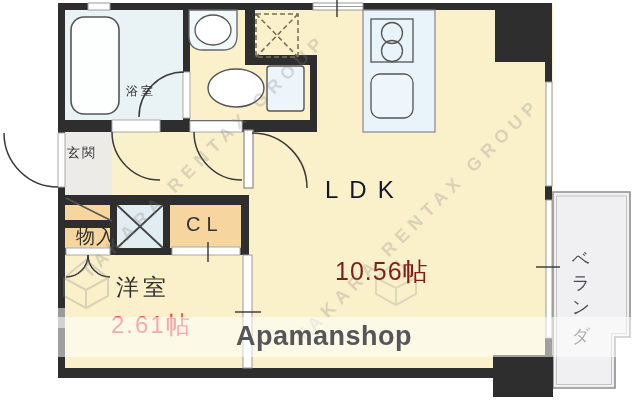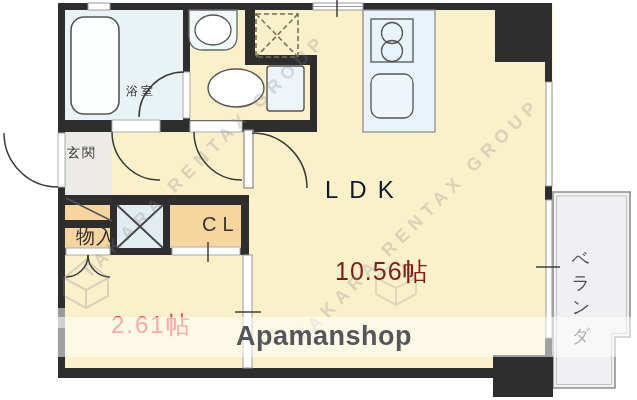--- a/index.html
+++ b/index.html
@@ -5,21 +5,21 @@
   html,body{margin:0;padding:0;background:#fff;}
   #stage{
     position:relative;width:637px;height:400px;overflow:hidden;background:#ffffff;
     font-family:"Liberation Sans","DejaVu Sans",sans-serif;
   }
   #plan-svg{position:absolute;left:0;top:0;}
   .lbl{position:absolute;color:#2f2f2f;white-space:nowrap;line-height:1;}
   .lbl-bath{left:126px;top:63px;font-size:12px;letter-spacing:3px;margin-top:22px;}
   .lbl-entrance{left:67px;top:146px;font-size:13px;letter-spacing:2px;}
   .lbl-storage{left:76px;top:227px;font-size:19px;letter-spacing:1px;}
-  .lbl-closet{left:186px;top:214px;font-size:20px;letter-spacing:6px;color:#333;margin-left:16px;}
+  .lbl-closet{left:186px;top:214px;font-size:20px;letter-spacing:6px;color:#333;}
   .lbl-western{left:116px;top:276px;font-size:23px;letter-spacing:4px;}
   .lbl-western-size{left:111px;top:313px;font-size:24px;color:#ef4444;letter-spacing:2px;}
   .lbl-ldk{left:325px;top:178px;font-size:24px;letter-spacing:11px;color:#0f172a;}
   .lbl-ldk-size{left:335px;top:211px;font-size:25px;color:#7f1d1d;letter-spacing:1px;margin-top:48px;}
   .lbl-veranda{
     left:572px;top:239px;font-size:18px;color:#4c4c50;
     writing-mode:vertical-rl;letter-spacing:4px;
   }
   .wm-text{
     position:absolute;color:rgba(125,125,130,0.26);font-size:18px;
@@ -143,20 +143,21 @@
     </g>
     <g fill="none" stroke="rgba(150,150,150,0.28)" stroke-width="2">
       <path d="M376,278 L396,261 L416,278 L416,294 L396,305 L376,294 Z M376,278 L396,288 L416,278 M396,288 L396,305"></path>
     </g>
   </svg>
 
   <div class="lbl lbl-bath">浴室</div>
   <div class="lbl lbl-entrance">玄関</div>
   <div class="lbl lbl-storage">物入</div>
   <div class="lbl lbl-closet">CL</div>
+  <div class="lbl lbl-western">洋室</div>
   <div class="lbl lbl-western-size">2.61帖</div>
   <div class="lbl lbl-ldk">LDK</div>
   <div class="lbl lbl-ldk-size">10.56帖</div>
   <div class="lbl lbl-veranda">ベランダ</div>
 
   <div class="wm-text wm1">TAKARA RENTAX GROUP</div>
   <div class="wm-text wm2">TAKARA RENTAX GROUP</div>
 
   <div id="banner"></div>
   <div class="brand">Apamanshop</div>

